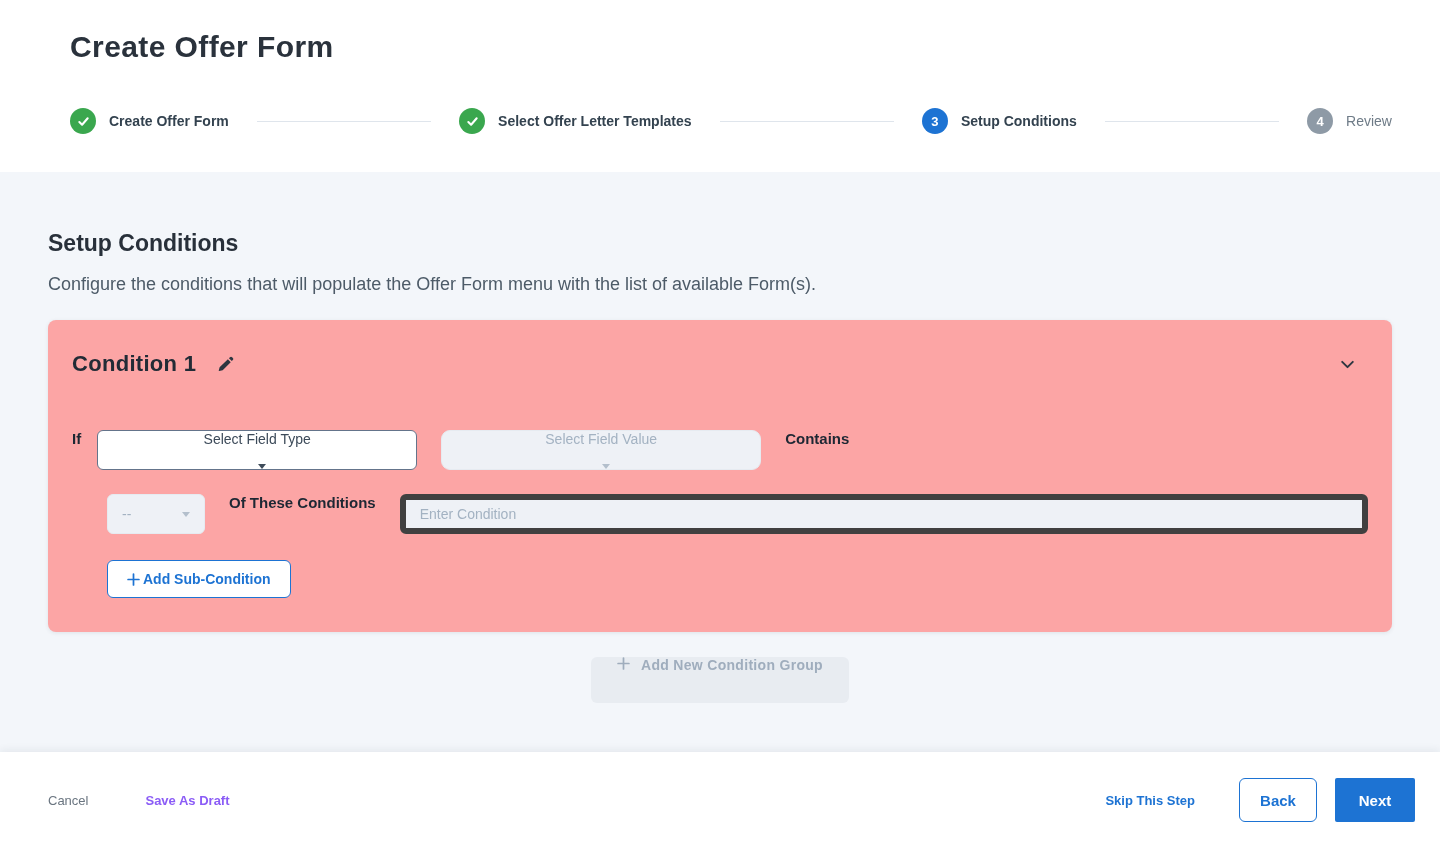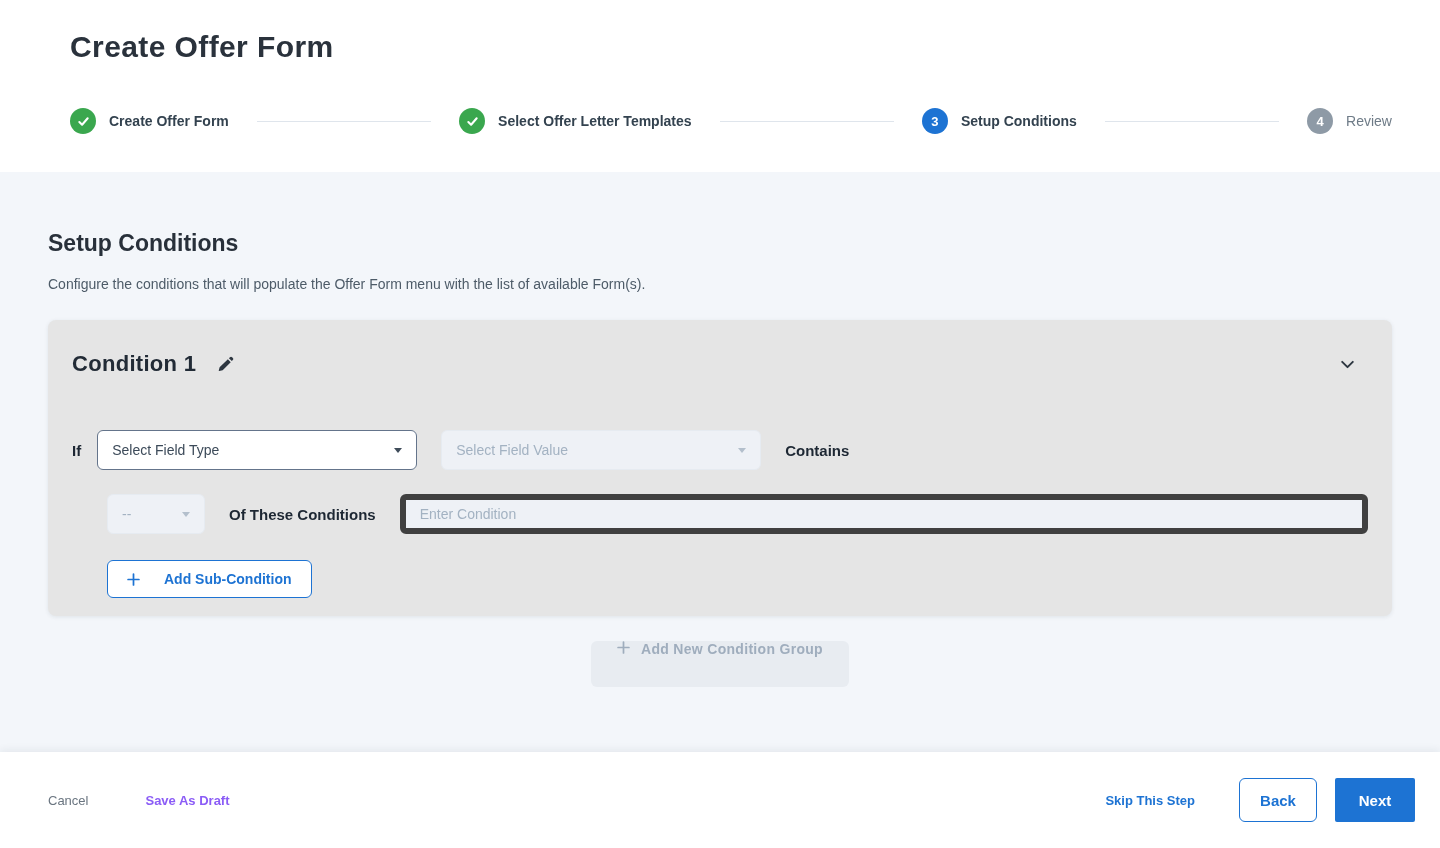--- a/index.html
+++ b/index.html
@@ -70,31 +70,31 @@
     padding: 56px 48px 0 48px;
   }
   .section-title {
     font-size: 23px;
     font-weight: 700;
     color: #28303a;
     line-height: 30px;
   }
   .section-desc {
     margin-top: 16px;
-    font-size: 14px;
+    font-size: 18px;
     color: #4d5b68;
     line-height: 20px;
   }
 
   .condition-card {
     margin-top: 26px;
-    background: #e5e5e5;
+    background: #fca5a5;
     border-radius: 8px;
     box-shadow: 0 1px 4px rgba(25, 39, 57, 0.09);
-    padding: 28px 24px 18px 24px;
+    padding: 28px 24px 34px 24px;
   }
   .card-header {
     display: flex;
     align-items: center;
     height: 32px;
   }
   .condition-title {
     font-size: 22px;
     font-weight: 700;
     color: #222b36;
@@ -107,21 +107,21 @@
     padding: 2px;
   }
   .collapse-btn {
     margin-left: auto;
     margin-right: 8px;
     background: none; border: none; cursor: pointer;
     display: flex; align-items: center;
     padding: 4px;
   }
 
-  .cond-row { display: flex; align-items: center; }
+  .cond-row { display: flex; }
   .row-1 { margin-top: 50px; }
   .row-2 { margin-top: 24px; }
 
   .inline-label {
     font-size: 15px;
     font-weight: 700;
     color: #1d2733;
     white-space: nowrap;
   }
 
@@ -149,24 +149,24 @@
   .caret {
     width: 0; height: 0;
     border-left: 4px solid transparent;
     border-right: 4px solid transparent;
     border-top: 5px solid #3f4c5a;
     margin-left: 10px;
     flex: 0 0 auto;
   }
   .select.disabled .caret { border-top-color: #b3bfcc; }
 
-  .w-320 { width: 320px; }
+  .w-320 { width: 320px; flex-direction: column; }
   .w-98  { width: 98px; }
   .ml-16 { margin-left: 16px; }
-  .ml-24 { margin-left: 24px; }
+  .ml-24 { margin-left: 24px; border-radius: 9px; }
   .ml-35 { margin-left: 35px; }
 
   .text-input {
     flex: 1 1 auto;
     margin-left: 24px;
     height: 40px;
     border: 6px solid #404040;
     border-radius: 6px;
     background: #eef1f6;
     padding: 0 14px;
@@ -175,21 +175,21 @@
     color: #3c4a59;
   }
   .text-input::placeholder { color: #a3b2c2; opacity: 1; }
 
   .add-sub-btn {
     margin-top: 26px;
     margin-left: 35px;
     height: 38px;
     display: inline-flex;
     align-items: center;
-    gap: 24px;
+    gap: 3px;
     padding: 0 19px;
     background: #ffffff;
     border: 1px solid #1d73d3;
     border-radius: 6px;
     color: #1d73d3;
     font-size: 14px;
     font-weight: 700;
     font-family: inherit;
     cursor: pointer;
   }

